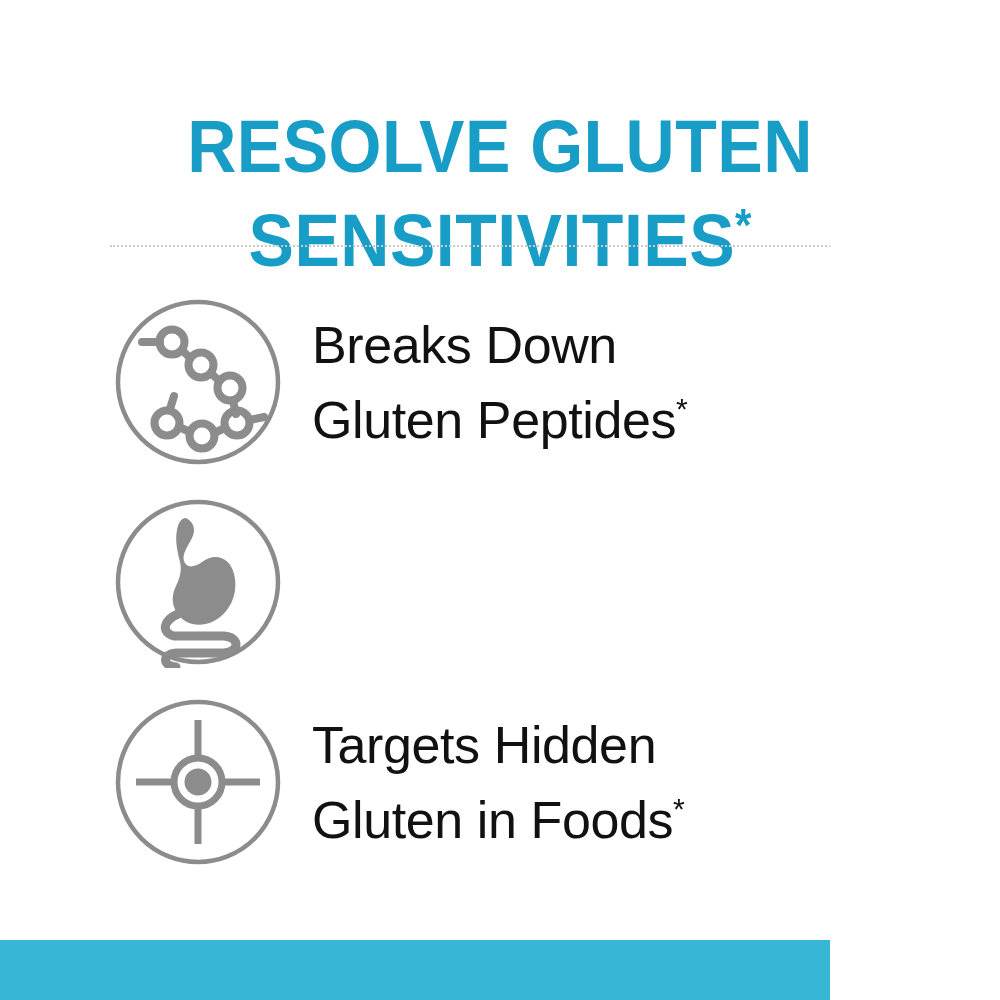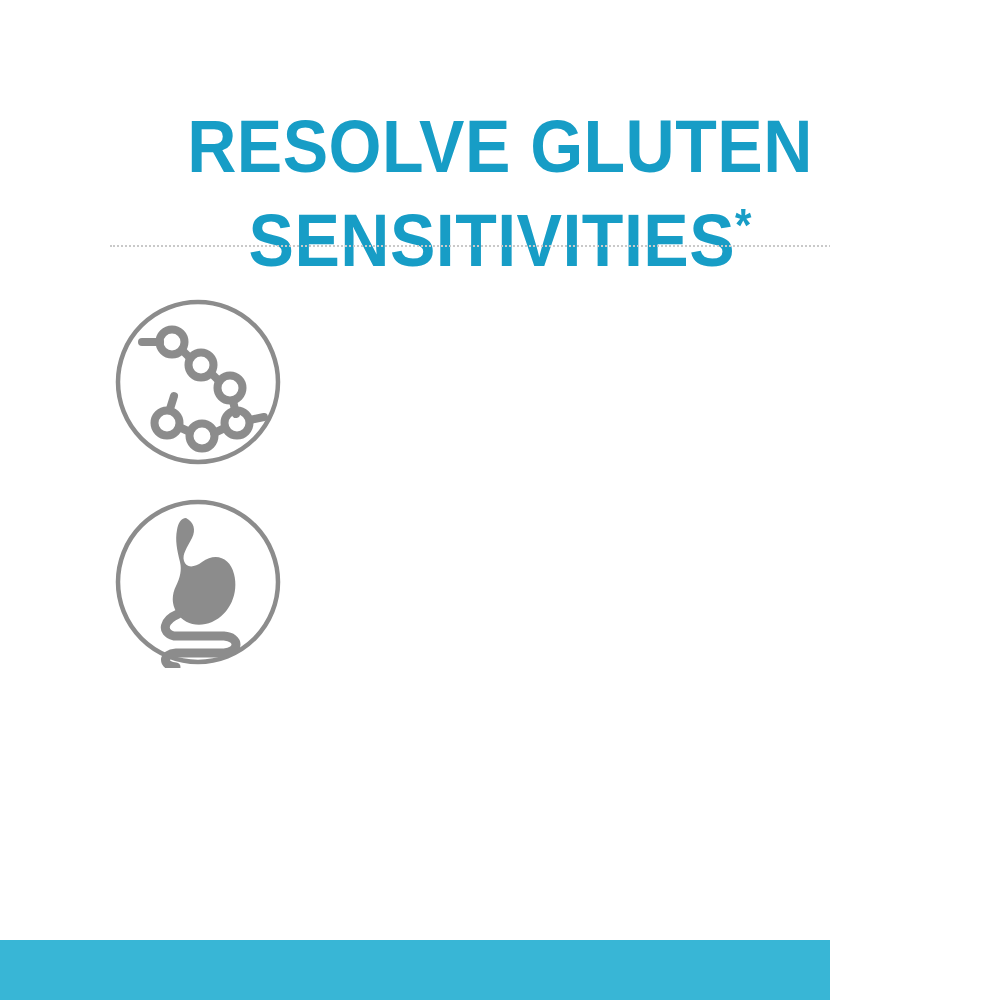--- a/index.html
+++ b/index.html
@@ -139,20 +139,22 @@
 
           <line x1="58" y1="113" x2="62" y2="100"></line>
           <circle cx="55" cy="127" r="12.5"></circle>
           <line x1="67" y1="131" x2="78" y2="136"></line>
           <circle cx="90" cy="140" r="12.5"></circle>
           <line x1="102" y1="137" x2="113" y2="132"></line>
           <circle cx="125" cy="127" r="12.5"></circle>
           <line x1="138" y1="124" x2="152" y2="121"></line>
         </g>
       </svg>
+      <div class="feature-text"><span>Breaks Down
+Gluten Peptides</span><span class="star">*</span></div>
     </div>
 
     <div class="feature-row">
       <svg class="feature-icon" viewBox="0 0 172 172" aria-hidden="true">
         <circle cx="86" cy="86" r="80" fill="none" stroke="#8C8C8C" stroke-width="4.5"></circle>
 
         <path d="M74,22
                  C82,26 84,34 80,42
                  C75,52 70,58 72,65
                  C74,72 82,72 90,66
@@ -166,18 +168,35 @@
 
         <path d="M66,118
                  C52,124 48,136 62,140
                  L112,140
                  C128,141 128,156 112,157
                  L64,157
                  C50,158 50,170 64,171" fill="none" stroke="#8C8C8C" stroke-width="9" stroke-linecap="round" stroke-linejoin="round"></path>
       </svg>
     </div>
 
+    <div class="feature-row">
+      <svg class="feature-icon" viewBox="0 0 172 172" aria-hidden="true">
+        <circle cx="86" cy="86" r="80" fill="none" stroke="#8C8C8C" stroke-width="4.5"></circle>
+
+        <g stroke="#8C8C8C" stroke-width="7" stroke-linecap="butt">
+          <line x1="86" y1="24" x2="86" y2="62"></line>
+          <line x1="86" y1="110" x2="86" y2="148"></line>
+          <line x1="24" y1="86" x2="62" y2="86"></line>
+          <line x1="110" y1="86" x2="148" y2="86"></line>
+        </g>
+
+        <circle cx="86" cy="86" r="24" fill="none" stroke="#8C8C8C" stroke-width="7"></circle>
+        <circle cx="86" cy="86" r="13.5" fill="#8C8C8C"></circle>
+      </svg>
+      <div class="feature-text"><span>Targets Hidden
+Gluten in Foods</span><span class="star">*</span></div>
+    </div>
 
   </div>
 
   <div class="bottom-bar"></div>
 
 </div>
 
 </body></html>

